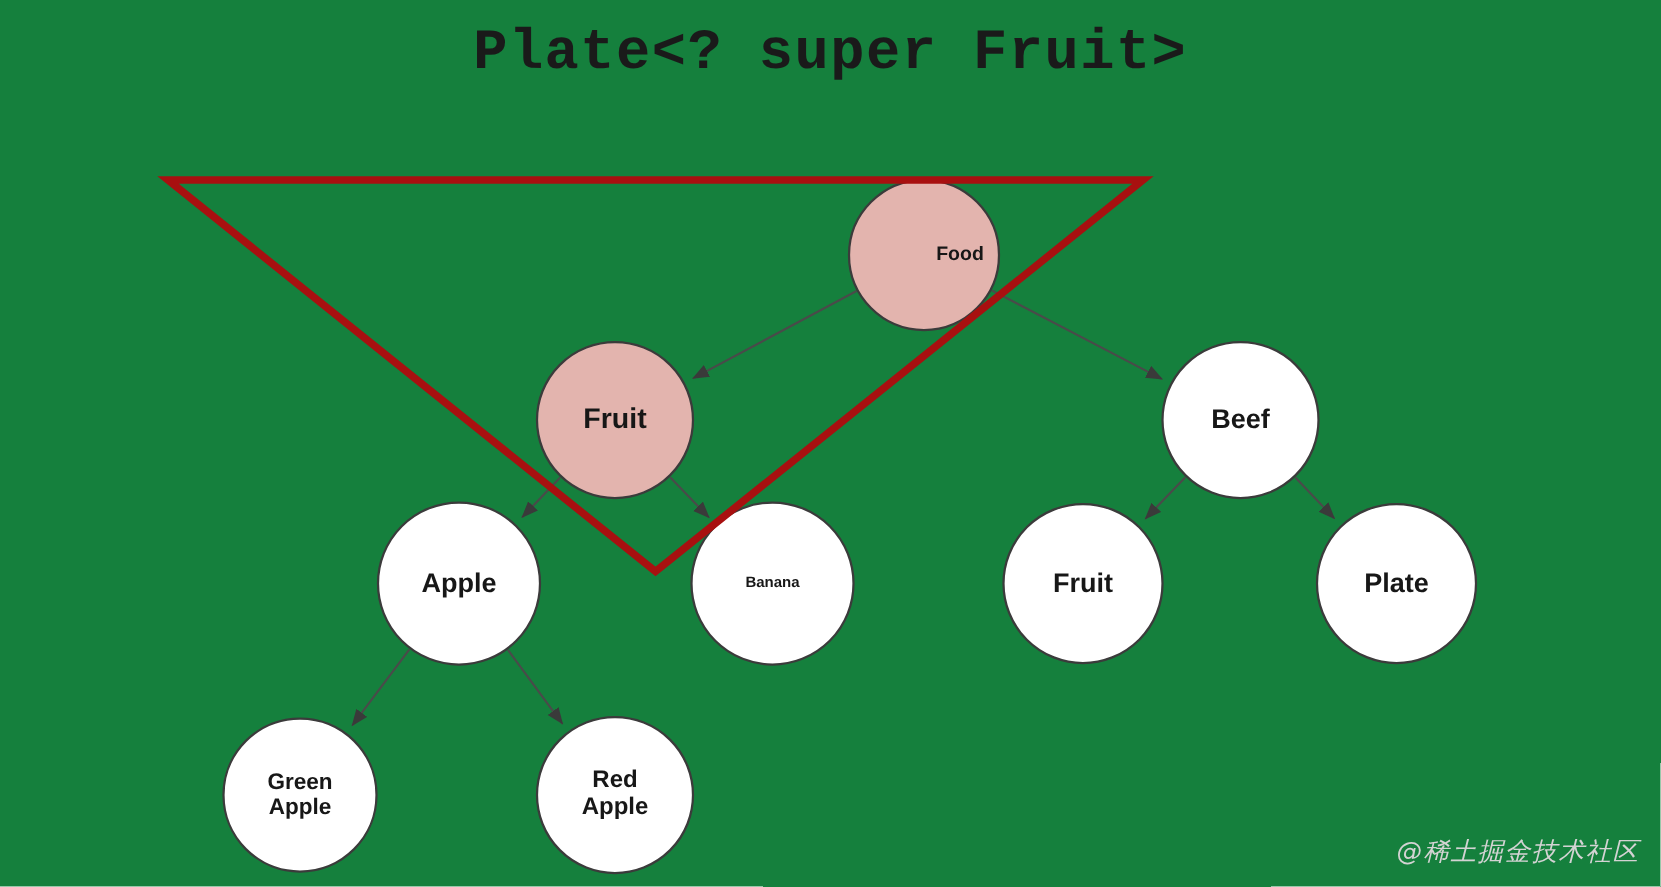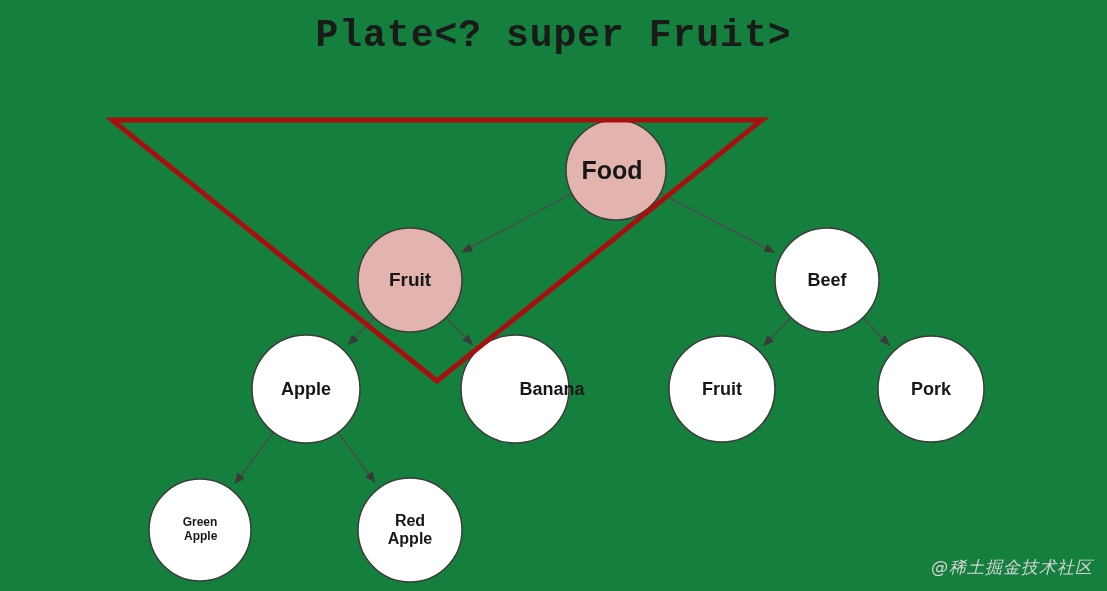--- a/index.html
+++ b/index.html
@@ -89,28 +89,28 @@
         <circle cx="515" cy="389" r="54" fill="#ffffff" stroke="#3b3b3b" stroke-width="1.5"></circle>
         <circle cx="722" cy="389" r="53" fill="#ffffff" stroke="#3b3b3b" stroke-width="1.5"></circle>
         <circle cx="931" cy="389" r="53" fill="#ffffff" stroke="#3b3b3b" stroke-width="1.5"></circle>
         <circle cx="200" cy="530" r="51" fill="#ffffff" stroke="#3b3b3b" stroke-width="1.5"></circle>
         <circle cx="410" cy="530" r="52" fill="#ffffff" stroke="#3b3b3b" stroke-width="1.5"></circle>
       </g>
     <polygon id="annotation-triangle" fill="none" stroke-linejoin="miter" points="112,120 762,120 437,381" stroke="#a81010" stroke-width="5"></polygon>
   </svg>
 
   <div id="labels-layer">
-      <div class="node-label" style="left: 612px; top: 170px; font-size: 25px; color: rgb(23, 23, 23);">Food</div>
+      <div class="node-label" style="left: 640px; top: 170px; font-size: 13px; color: rgb(23, 23, 23);">Food</div>
       <div class="node-label" style="left: 410px; top: 280px; font-size: 19px; color: rgb(23, 23, 23); text-align: center;">Fruit</div>
       <div class="node-label" style="left: 827px; top: 280px; font-size: 18px; color: rgb(23, 23, 23);">Beef</div>
       <div class="node-label" style="left: 306px; top: 389px; font-size: 18px; color: rgb(23, 23, 23);">Apple</div>
-      <div class="node-label" style="left: 515px; top: 389px; font-size: 18px; color: rgb(23, 23, 23); margin-left: 37px;">Banana</div>
+      <div class="node-label" style="left: 515px; top: 389px; font-size: 10px; color: rgb(23, 23, 23);">Banana</div>
       <div class="node-label" style="left: 722px; top: 389px; font-size: 18px; color: rgb(23, 23, 23);">Fruit</div>
-      <div class="node-label" style="left: 931px; top: 389px; font-size: 18px; color: rgb(23, 23, 23);">Pork</div>
-      <div class="node-label" style="left: 200px; top: 530px; font-size: 12px; color: rgb(23, 23, 23); text-align: right;">Green
+      <div class="node-label" style="left: 931px; top: 389px; font-size: 18px; color: rgb(23, 23, 23);">Plate</div>
+      <div class="node-label" style="left: 200px; top: 530px; font-size: 15px; color: rgb(23, 23, 23);">Green
 Apple</div>
       <div class="node-label" style="left: 410px; top: 530px; font-size: 16px; color: rgb(23, 23, 23);">Red
 Apple</div>
     </div>
 
   <div id="watermark">@稀土掘金技术社区</div>
 
 </div>
 
 </body></html>

